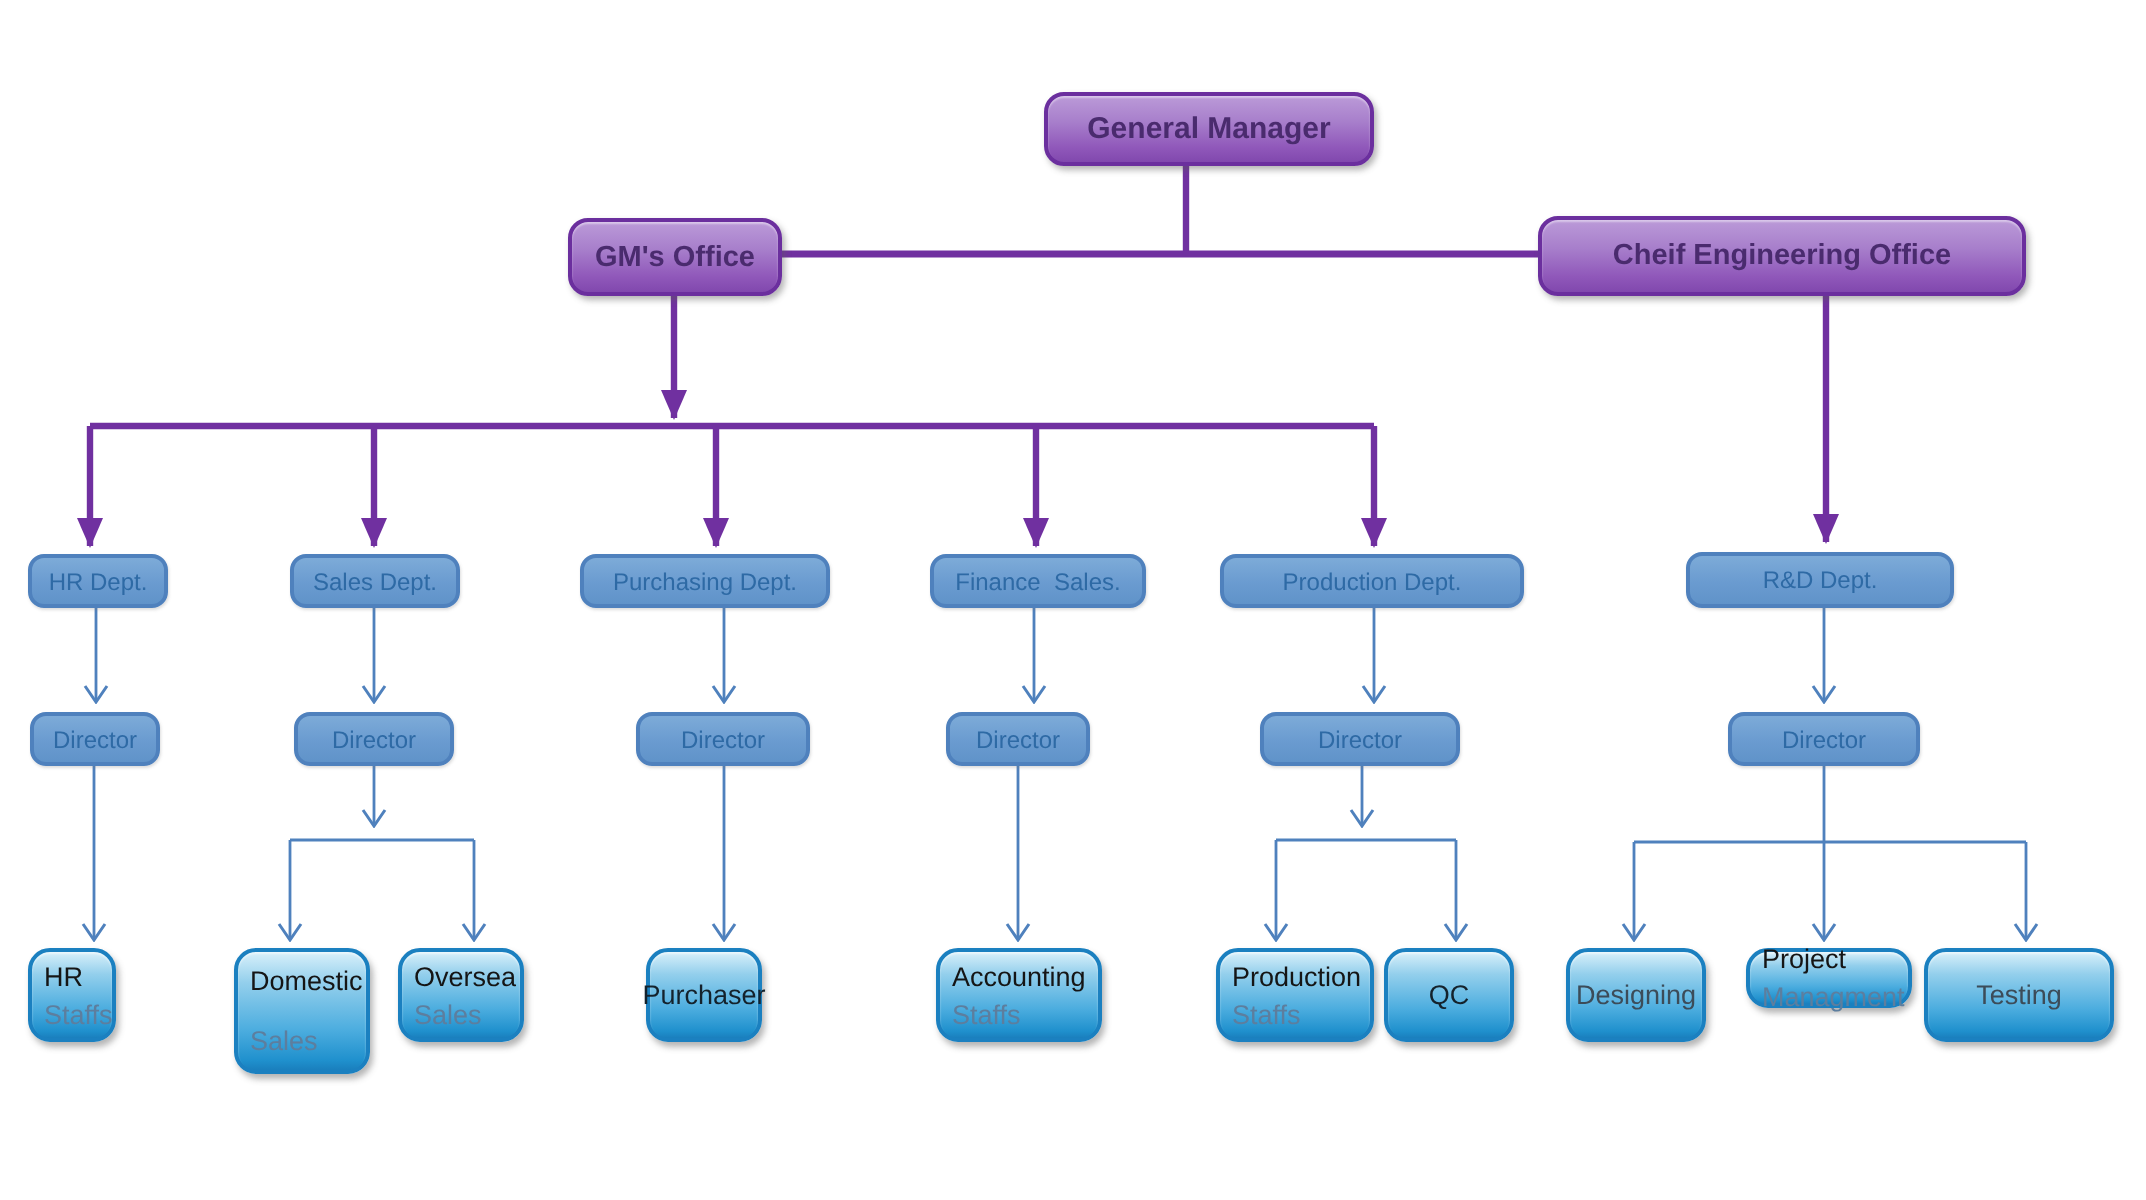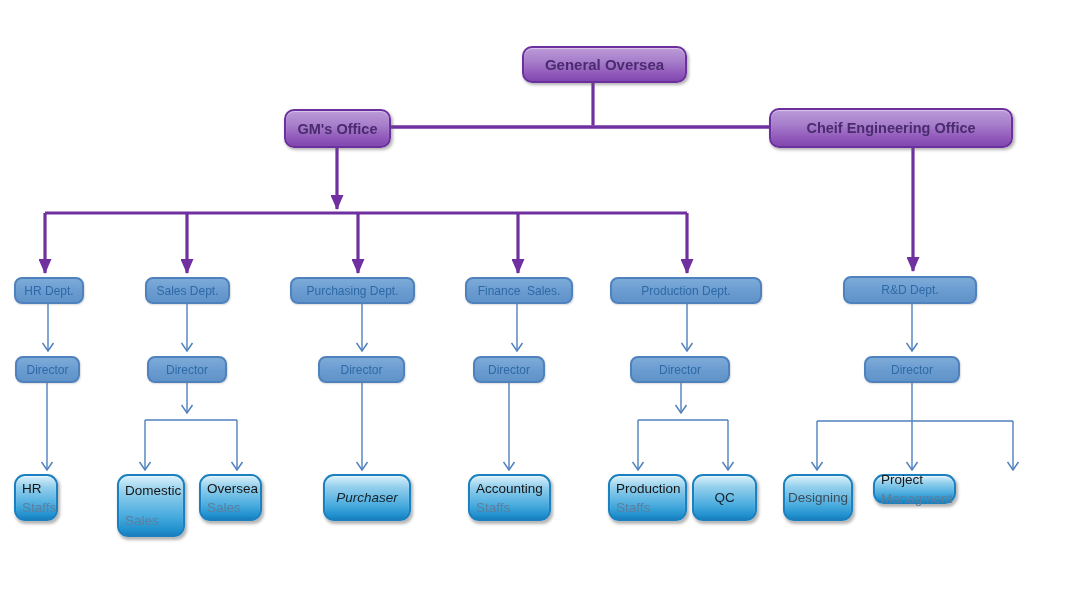--- a/index.html
+++ b/index.html
@@ -122,21 +122,21 @@
       <path d="M728,420 V470" marker-end="url(#arrowBlue)"></path>
 
       <path d="M817,421 H1013"></path>
       <path d="M817,421 V470" marker-end="url(#arrowBlue)"></path>
       <path d="M912,383 V470" marker-end="url(#arrowBlue)"></path>
       <path d="M1013,421 V470" marker-end="url(#arrowBlue)"></path>
     </g>
   </svg>
 
   <div class="node purple gm" style="left:522px; top:46px; width:165px; height:37px;">
-    <span>General Oversea</span>
+    <span>General Manager</span>
   </div>
   <div class="node purple" style="left:284px; top:109px; width:107px; height:39px;">
     <span>GM's Office</span>
   </div>
   <div class="node purple" style="left:769px; top:108px; width:244px; height:40px;">
     <span>Cheif Engineering Office</span>
   </div>
 
   <div class="node dept" style="left:14px; top:277px; width:70px; height:27px;">
     <span>HR Dept.</span>
@@ -181,35 +181,38 @@
     <span class="l2">Staffs</span>
   </div>
   <div class="node leaf two-line" style="left:117px; top:474px; width:68px; height:63px;gap:11px;">
     <span class="l1">Domestic</span>
     <span class="l2">Sales</span>
   </div>
   <div class="node leaf two-line" style="left:199px; top:474px; width:63px; height:47px;">
     <span class="l1">Oversea</span>
     <span class="l2">Sales</span>
   </div>
-  <div class="node leaf single darker" style="left:323px; top:474px; width:88px; height:47px;font-style:italic;">
+  <div class="node leaf single darker" style="left:323px; top:474px; width:58px; height:47px;">
     <span>Purchaser</span>
   </div>
   <div class="node leaf two-line" style="left:468px; top:474px; width:83px; height:47px;">
     <span class="l1">Accounting</span>
     <span class="l2">Staffs</span>
   </div>
   <div class="node leaf two-line" style="left:608px; top:474px; width:79px; height:47px;">
     <span class="l1">Production</span>
     <span class="l2">Staffs</span>
   </div>
   <div class="node leaf single darker" style="left:692px; top:474px; width:65px; height:47px;">
     <span>QC</span>
   </div>
   <div class="node leaf single" style="left:783px; top:474px; width:70px; height:47px;">
     <span>Designing</span>
   </div>
   <div class="node leaf two-line" style="left:873px; top:474px; width:83px; height:30px;">
     <span class="l1">Project</span>
     <span class="l2">Managment</span>
   </div>
+  <div class="node leaf single" style="left:962px; top:474px; width:95px; height:47px;">
+    <span>Testing</span>
+  </div>
 
 </div>
 
 </body></html>

